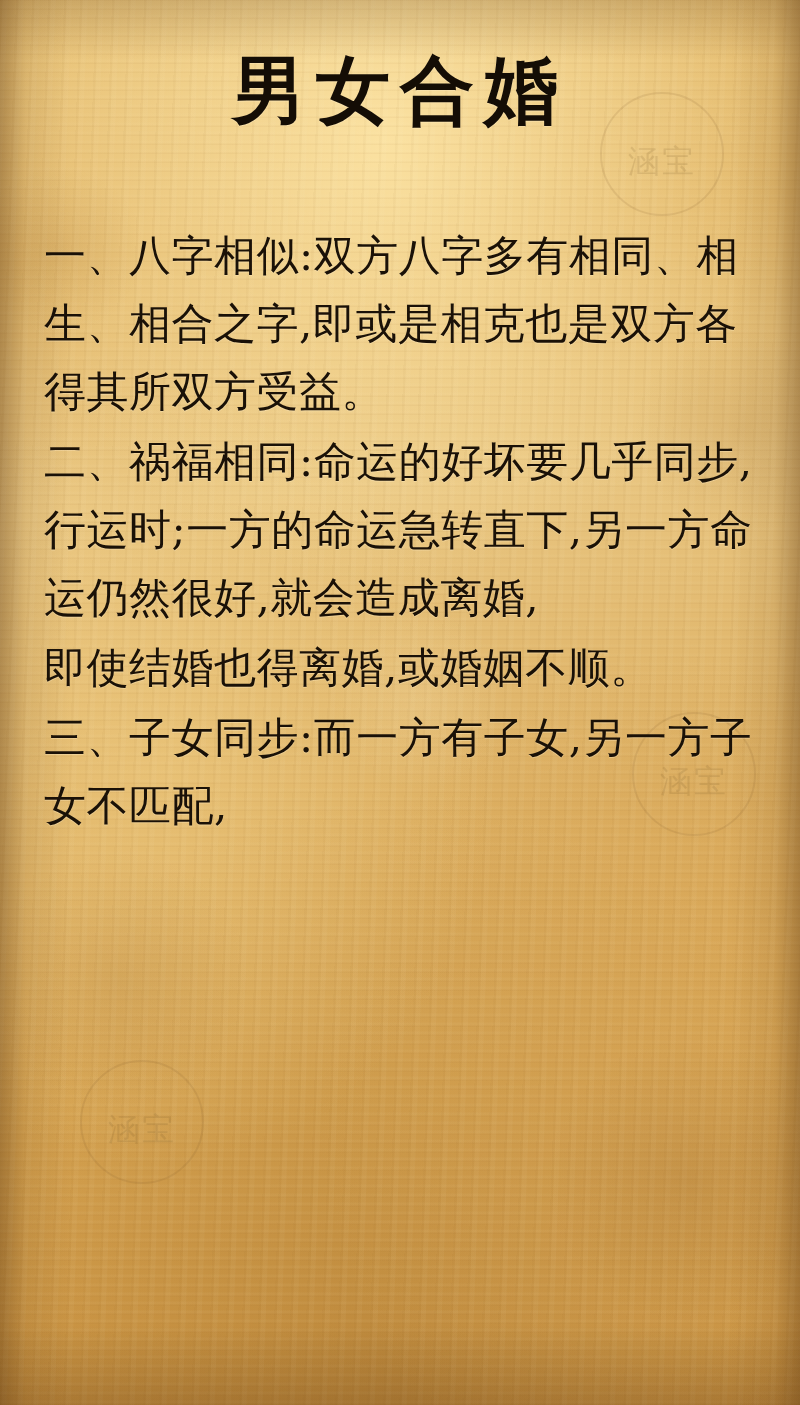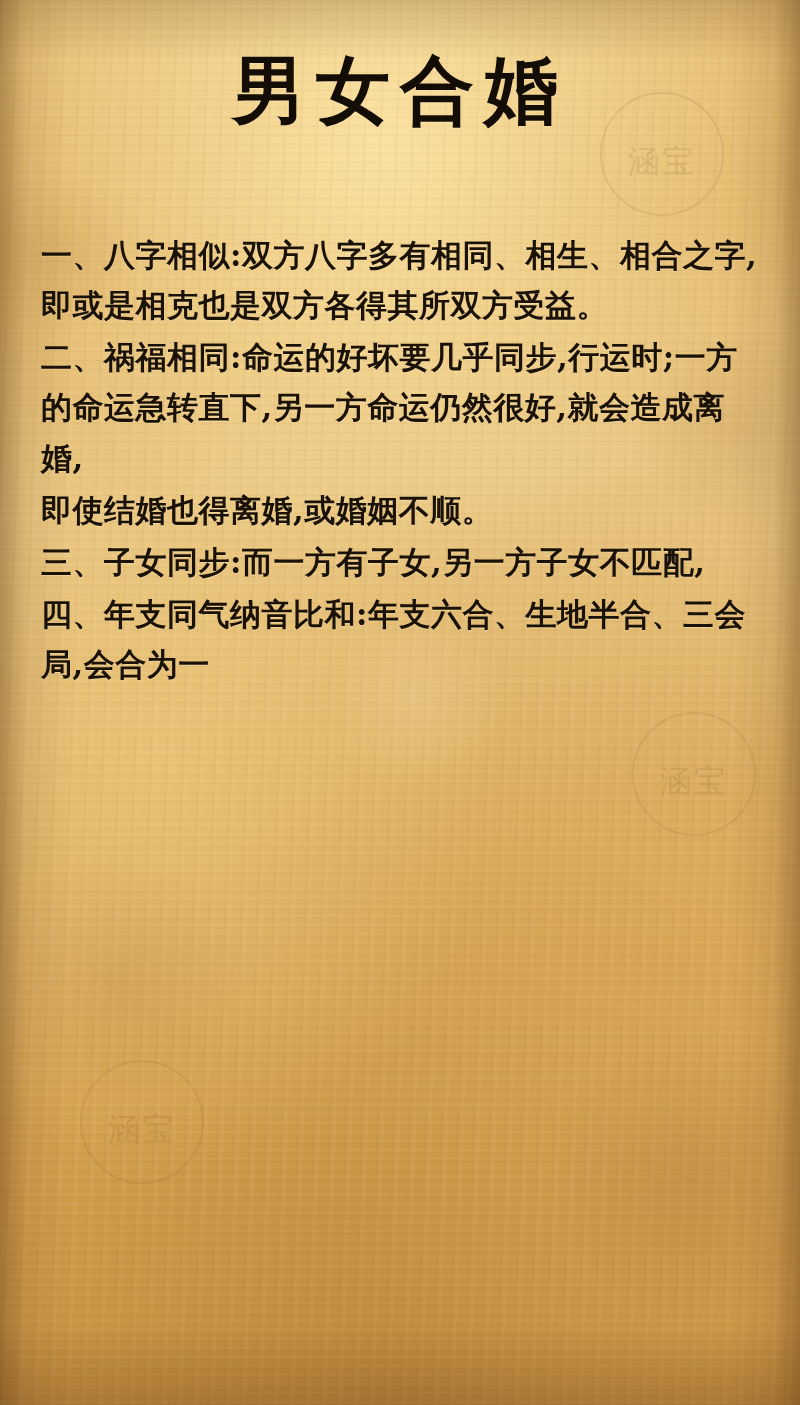--- a/index.html
+++ b/index.html
@@ -72,43 +72,43 @@
       linear-gradient(90deg, rgba(95,58,18,0.40) 0px, rgba(95,58,18,0.10) 26px, rgba(95,58,18,0) 70px),
       linear-gradient(270deg, rgba(95,58,18,0.40) 0px, rgba(95,58,18,0.10) 26px, rgba(95,58,18,0) 70px),
       linear-gradient(180deg, rgba(95,58,18,0.22) 0px, rgba(95,58,18,0) 60px),
       linear-gradient(0deg, rgba(95,58,18,0.28) 0px, rgba(95,58,18,0) 80px);
     pointer-events: none;
   }
 
   .content {
     position: relative;
     z-index: 3;
-    padding: 0 33px;
+    padding: 0 44px;
   }
 
   .doc-title {
     margin: 0;
     padding-top: 52px;
     text-align: center;
     font-size: 74px;
     line-height: 1.05;
     font-weight: bold;
     letter-spacing: 10px;
     color: #140d05;
     text-shadow: 0 1px 0 rgba(255,235,190,0.45);
     font-family: "DejaVu Serif", "Liberation Serif", serif;
   }
 
   .body-text {
-    margin: 8px;
+    margin: 0;
     padding-top: 92px;
-    font-size: 31px;
+    font-size: 42px;
     line-height: 1.62;
     color: #1a1107;
-    font-weight: bold;
+    font-weight: normal;
     letter-spacing: 0.5px;
     text-shadow: 0 1px 0 rgba(255,238,200,0.35);
   }
   .para {
     margin: 0 0 2px 0;
     text-indent: 0;
   }
 
   
   .watermark {
@@ -149,16 +149,15 @@
   <div class="watermark" style="left:108px; top:1108px;">涵宝</div>
 
   <div class="content">
     <h1 class="doc-title">男女合婚</h1>
 
     <div class="body-text">
       <p class="para">一、八字相似:双方八字多有相同、相生、相合之字,即或是相克也是双方各得其所双方受益。</p>
       <p class="para">二、祸福相同:命运的好坏要几乎同步,行运时;一方的命运急转直下,另一方命运仍然很好,就会造成离婚,</p>
       <p class="para">即使结婚也得离婚,或婚姻不顺。</p>
       <p class="para">三、子女同步:而一方有子女,另一方子女不匹配,</p>
-      <p class="para">四、年支同气纳音比和:年支六合、生地半合、三会局,会合为一</p>
     </div>
   </div>
 </div>
 
 </body></html>

